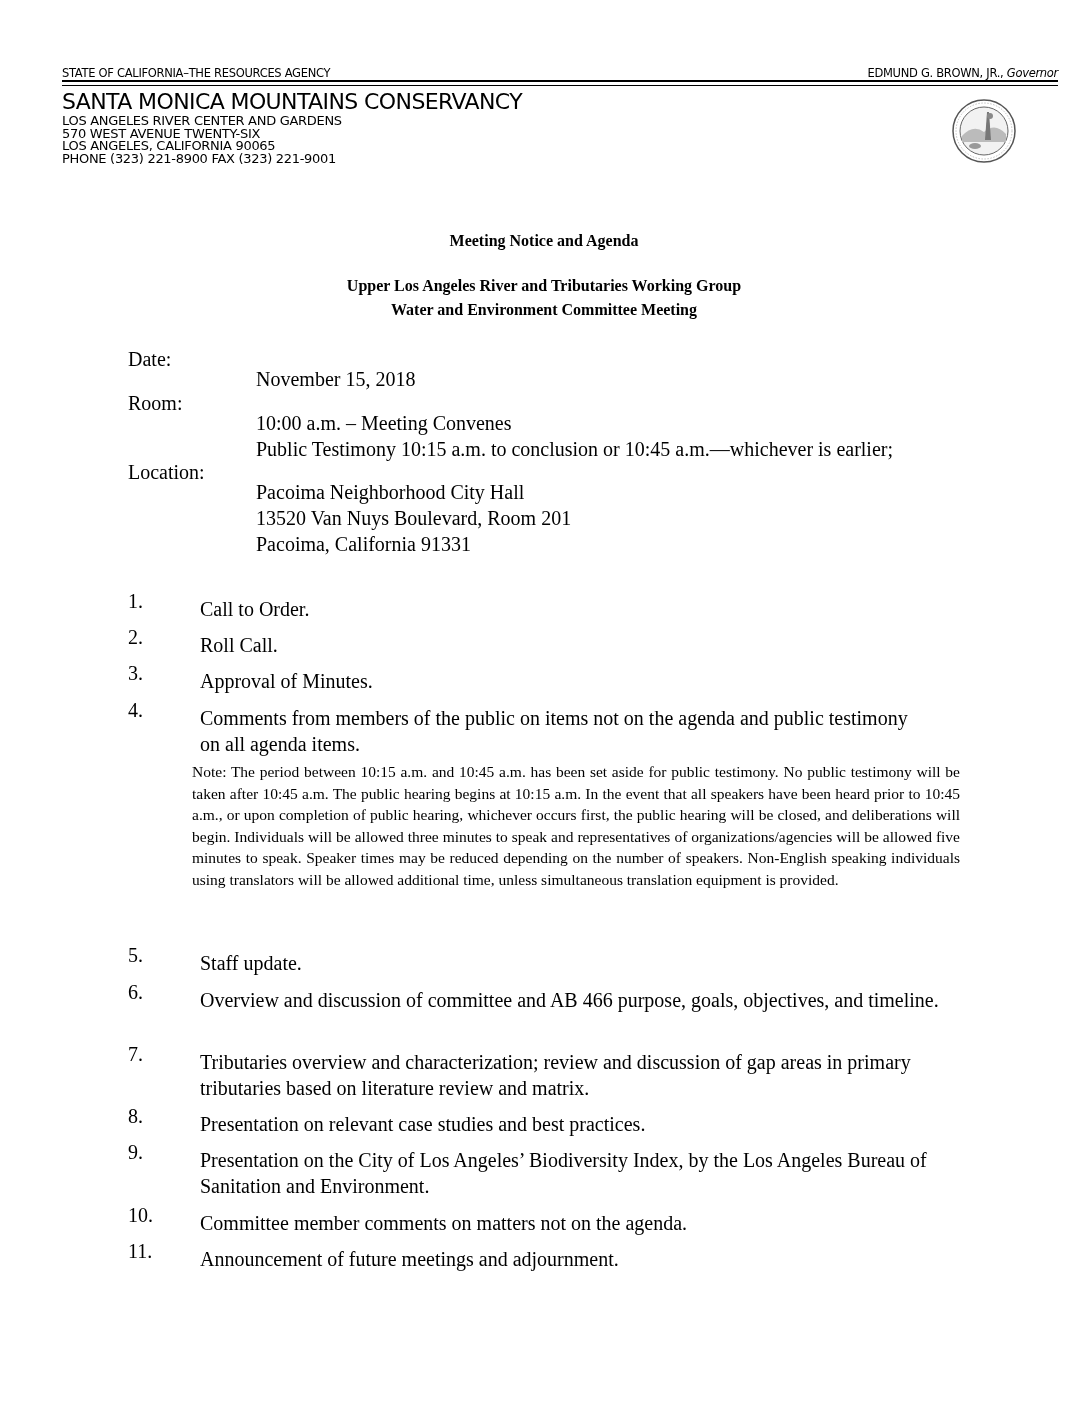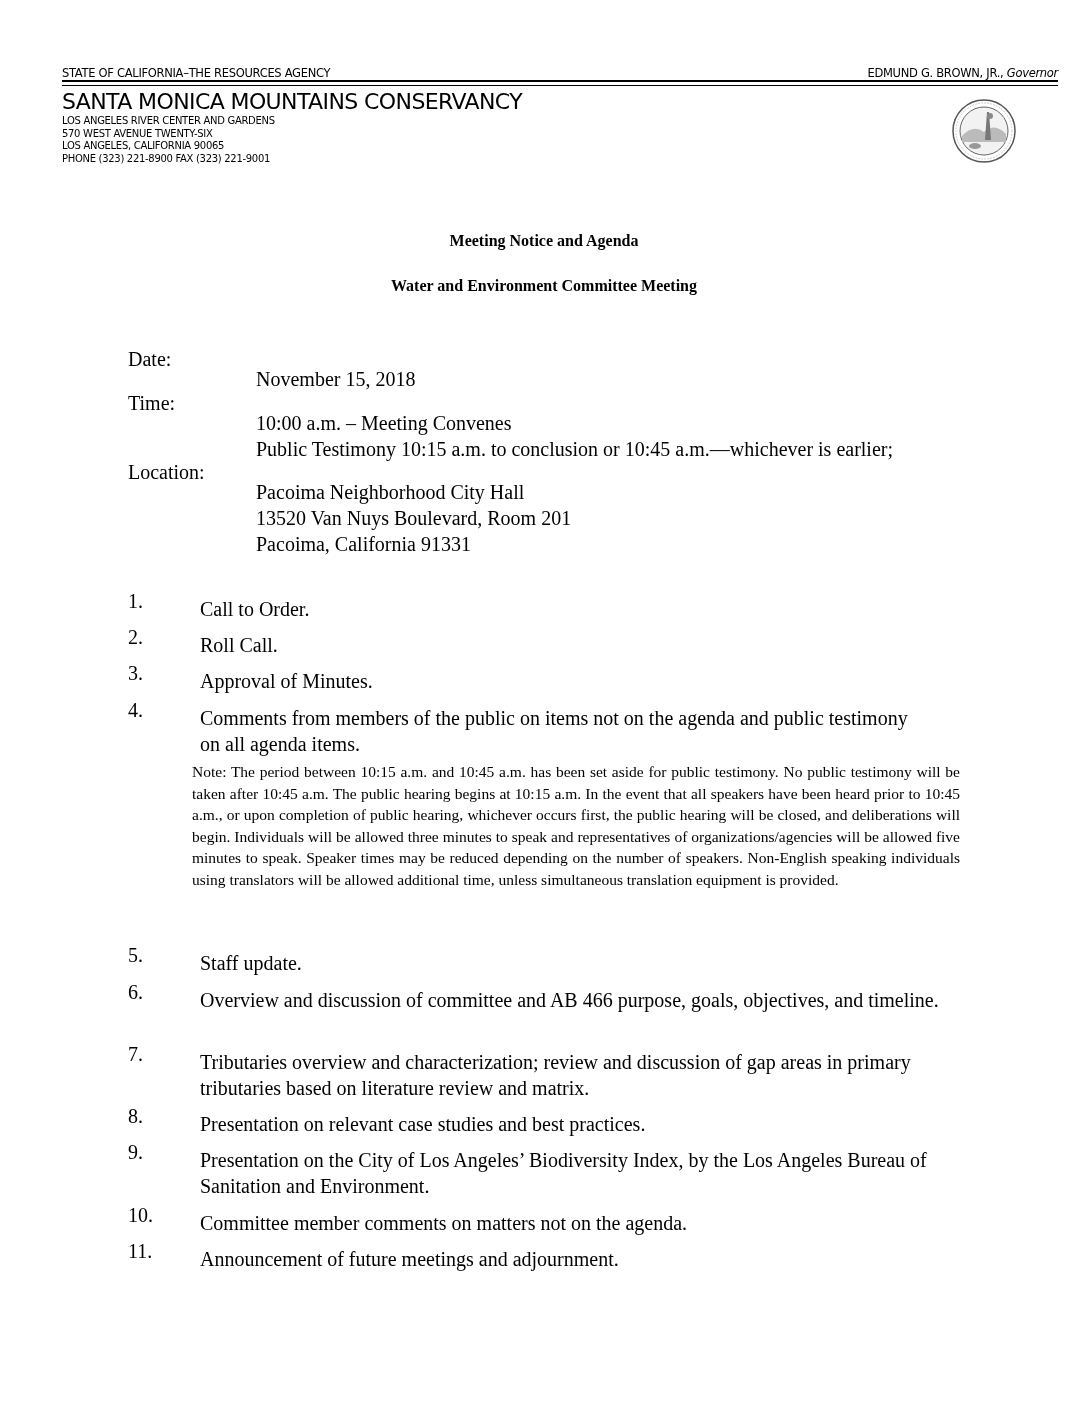--- a/index.html
+++ b/index.html
@@ -7,21 +7,21 @@
   .sans { font-family: "DejaVu Sans", "Liberation Sans", sans-serif; }
   .serif { font-family: "Liberation Serif", "DejaVu Serif", serif; }
 
   .top-left { position: absolute; left: 62px; top: 66px; font-size: 11.5px; letter-spacing: -0.3px; }
   .top-right { position: absolute; right: 30px; top: 66px; font-size: 11.5px; letter-spacing: -0.3px; }
   .top-right i { font-style: italic; }
   .rule-thick { position: absolute; left: 62px; right: 30px; top: 80px; height: 2px; background: #000; }
   .rule-thin { position: absolute; left: 62px; right: 30px; top: 85px; height: 1px; background: #000; }
 
   .org-name { position: absolute; left: 62px; top: 89px; font-size: 22px; letter-spacing: -0.6px; line-height: 26px; }
-  .org-addr { position: absolute; left: 62px; top: 115px; font-size: 10px; line-height: 12.5px; letter-spacing: -0.3px; }
+  .org-addr { position: absolute; left: 62px; top: 115px; font-size: 13px; line-height: 12.5px; letter-spacing: -0.3px; }
 
   .seal { position: absolute; left: 951px; top: 98px; width: 66px; height: 66px; }
 
   .title { position: absolute; left: 0; width: 1088px; text-align: center; font-weight: bold; font-size: 16px; }
   .t1 { top: 232px; }
   .t2 { top: 274px; line-height: 24px; }
 
   .info { position: absolute; left: 128px; font-size: 20px; line-height: 26px; }
   .info .lbl { position: absolute; left: 0; top: 0; }
   .info .val { position: absolute; left: 128px; top: 0; white-space: nowrap; margin-top: 20px; }
@@ -56,30 +56,31 @@
   <circle cx="33" cy="33" r="24" fill="#f2f2f2" stroke="#666" stroke-width="1"></circle>
   <path d="M11 38 Q22 26 33 34 Q44 24 55 36 L55 44 L11 44 Z" fill="#bbb"></path>
   <path d="M36 14 L38 14 L40 42 L34 42 Z" fill="#777"></path>
   <circle cx="39" cy="18" r="3" fill="#888"></circle>
   <ellipse cx="24" cy="48" rx="6" ry="3" fill="#999"></ellipse>
   <circle cx="33" cy="33" r="28" fill="none" stroke="#999" stroke-width="0.6" stroke-dasharray="1.5 1.5"></circle>
 </svg>
 
 <div class="title t1 serif">Meeting Notice and Agenda</div>
 <div class="title t2 serif">
+  <div>Upper Los Angeles River and Tributaries Working Group</div>
   <div>Water and Environment Committee Meeting</div>
 </div>
 
 <div class="info serif" style="top:346px;">
   <span class="lbl">Date:</span>
   <span class="val">November 15, 2018</span>
 </div>
 
 <div class="info serif" style="top:390px;">
-  <span class="lbl">Time:</span>
+  <span class="lbl">Room:</span>
   <span class="val">10:00 a.m. – Meeting Convenes</span>
   <span class="val" style="top:26px;text-align:center;">Public Testimony 10:15 a.m. to conclusion or 10:45 a.m.—whichever is earlier;</span>
 </div>
 
 <div class="info serif" style="top:459px;">
   <span class="lbl">Location:</span>
   <span class="val">Pacoima Neighborhood City Hall</span>
   <span class="val" style="top:26px;">13520 Van Nuys Boulevard, Room 201</span>
   <span class="val" style="top:52px;">Pacoima, California 91331</span>
 </div>

